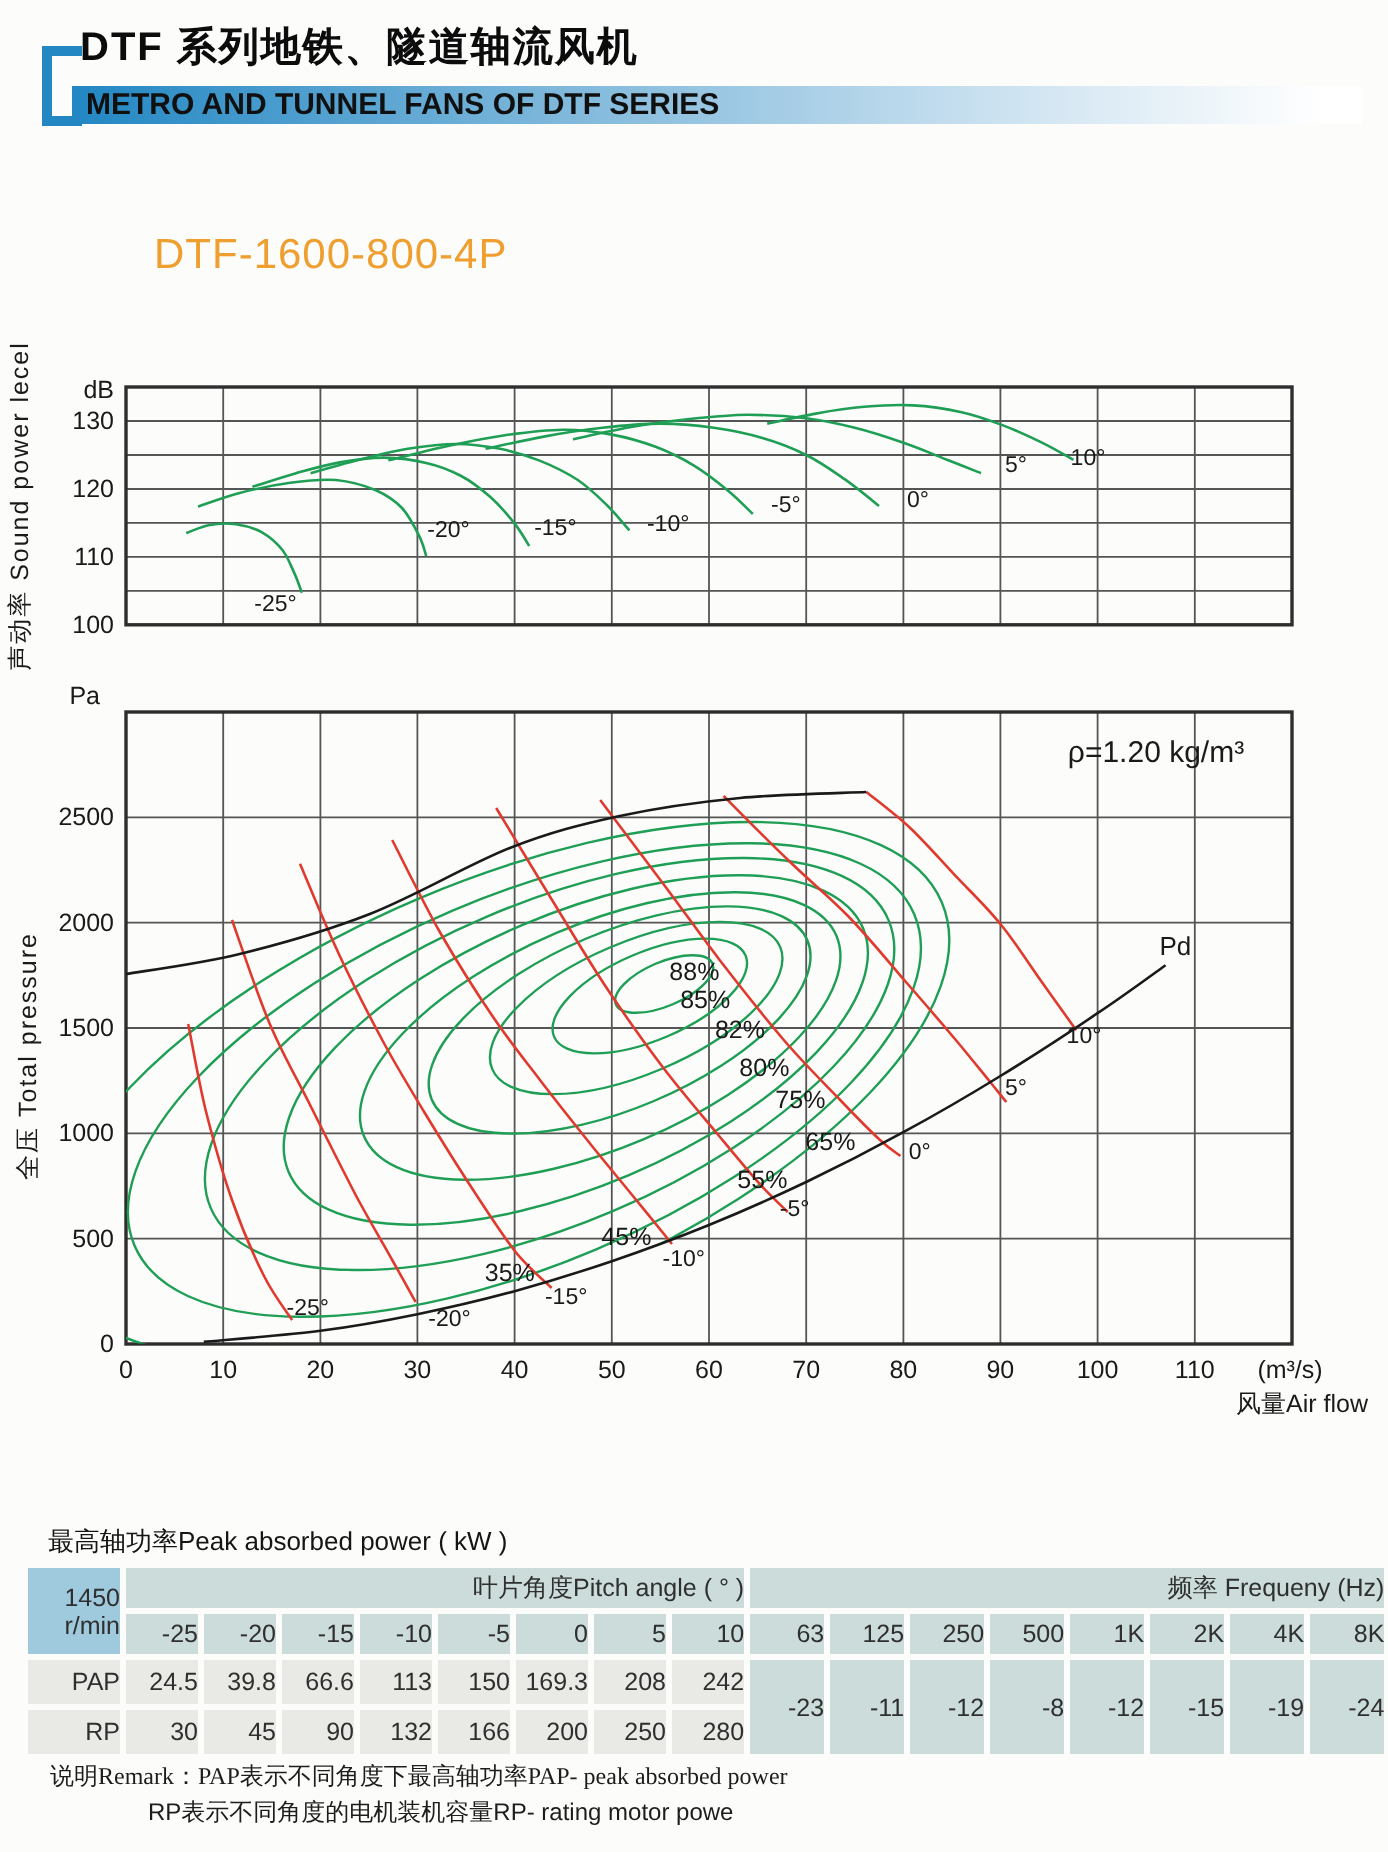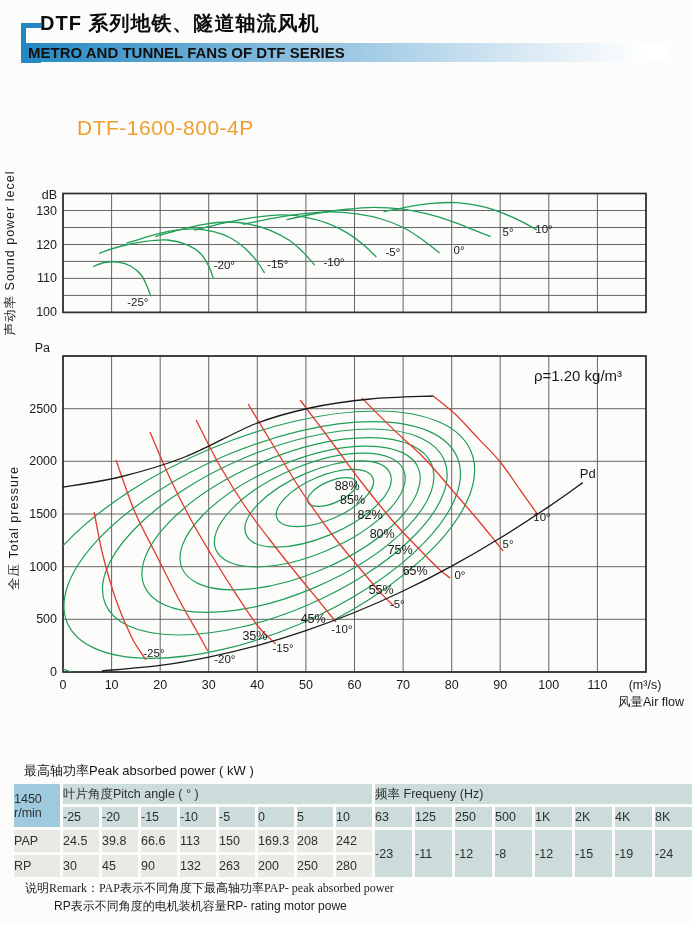--- a/index.html
+++ b/index.html
@@ -7,42 +7,42 @@
     --speed-bg:#9fc9dd; --head-bg:#cbdcda; --data-bg:#e9e9e5;
   }
   html,body{margin:0;padding:0;background:#fcfcfa;}
   .page{position:relative;width:694px;height:926px;background:#fcfcfa;overflow:hidden;
         font-family:"Liberation Sans",sans-serif;color:#111;}
   .abs{position:absolute;}
   
   .bracket{left:21px;top:23px;width:15px;height:30px;
            border-left:5px solid var(--blue);border-top:5px solid var(--blue);border-bottom:5px solid var(--blue);}
   .title-cn{left:40px;top:10px;font-size:20px;font-weight:bold;letter-spacing:1px;color:#0c0c0c;white-space:nowrap;}
-  .title-bar{left:21px;top:43px;width:645px;height:19px;line-height:19px;
+  .title-bar{left:36px;top:43px;width:645px;height:19px;line-height:19px;
              background:linear-gradient(90deg,var(--blue) 0%,#7fb8db 38%,#d9e9f4 78%,#ffffff 97%);
              font-size:15px;font-weight:600;color:#101010;padding-left:7px;box-sizing:border-box;white-space:nowrap;}
   .model{left:77px;top:116px;font-size:21px;font-weight:normal;letter-spacing:.5px;color:var(--orange);white-space:nowrap;}
   .fig-cn{left:249px;top:102px;font-size:17px;font-weight:bold;letter-spacing:1px;white-space:nowrap;}
   .fig-en{left:249px;top:124px;font-size:15px;white-space:nowrap;}
   
   #charts-svg{position:absolute;left:0;top:0;width:694px;height:760px;}
   #charts-svg text{font-family:"Liberation Sans",sans-serif;}
   
   .tbl-title{top:762px;font-size:13px;color:#151515;white-space:nowrap;}
   .tbl-title-left{left:24px;}
   .tbl-title-right{right:6px;}
   #spec-table-mount{position:absolute;left:11px;top:781px;}
   #spec-table-mount table{border-collapse:separate;border-spacing:3px;table-layout:fixed;width:680px;}
-  #spec-table-mount td{text-align:left;font-size:12.5px;color:#2f2f2f;padding:0;white-space:nowrap;overflow:hidden;}
+  #spec-table-mount td{text-align:right;font-size:12.5px;color:#2f2f2f;padding:0;white-space:nowrap;overflow:hidden;}
   .c-speed{background:var(--speed-bg);font-size:13px;color:#1d3d50;}
   .c-head{background:var(--head-bg);}
   .c-data{background:var(--data-bg);margin-top:28px;}
   .remark{font-size:12px;color:#1d1d1d;white-space:nowrap;}
   .remark1{left:25px;top:880px;font-family:Liberation Serif, serif;}
-  .remark2{left:54px;top:898px;}
+  .remark2{left:74px;top:898px;}
 </style>
 </head>
 <body>
 
 <div class="page">
 
   <div class="abs bracket"></div>
   <div class="abs title-cn">DTF 系列地铁、隧道轴流风机</div>
   <div class="abs title-bar">
     <span>METRO AND TUNNEL FANS OF DTF SERIES</span>
@@ -255,21 +255,21 @@
             <td class="c-head" rowspan="2">-15</td>
             <td class="c-head" rowspan="2">-19</td>
             <td class="c-head" rowspan="2">-24</td>
           </tr>
           <tr style="height: 22px;">
             <td class="c-data">RP</td>
             <td class="c-data">30</td>
             <td class="c-data">45</td>
             <td class="c-data">90</td>
             <td class="c-data">132</td>
-            <td class="c-data">263</td>
+            <td class="c-data">166</td>
             <td class="c-data">200</td>
             <td class="c-data">250</td>
             <td class="c-data">280</td>
           </tr>
         </tbody>
       </table>
     </div>
 
   <div class="abs remark remark1">说明Remark：PAP表示不同角度下最高轴功率PAP- peak absorbed power</div>
   <div class="abs remark remark2">RP表示不同角度的电机装机容量RP- rating motor powe</div>

